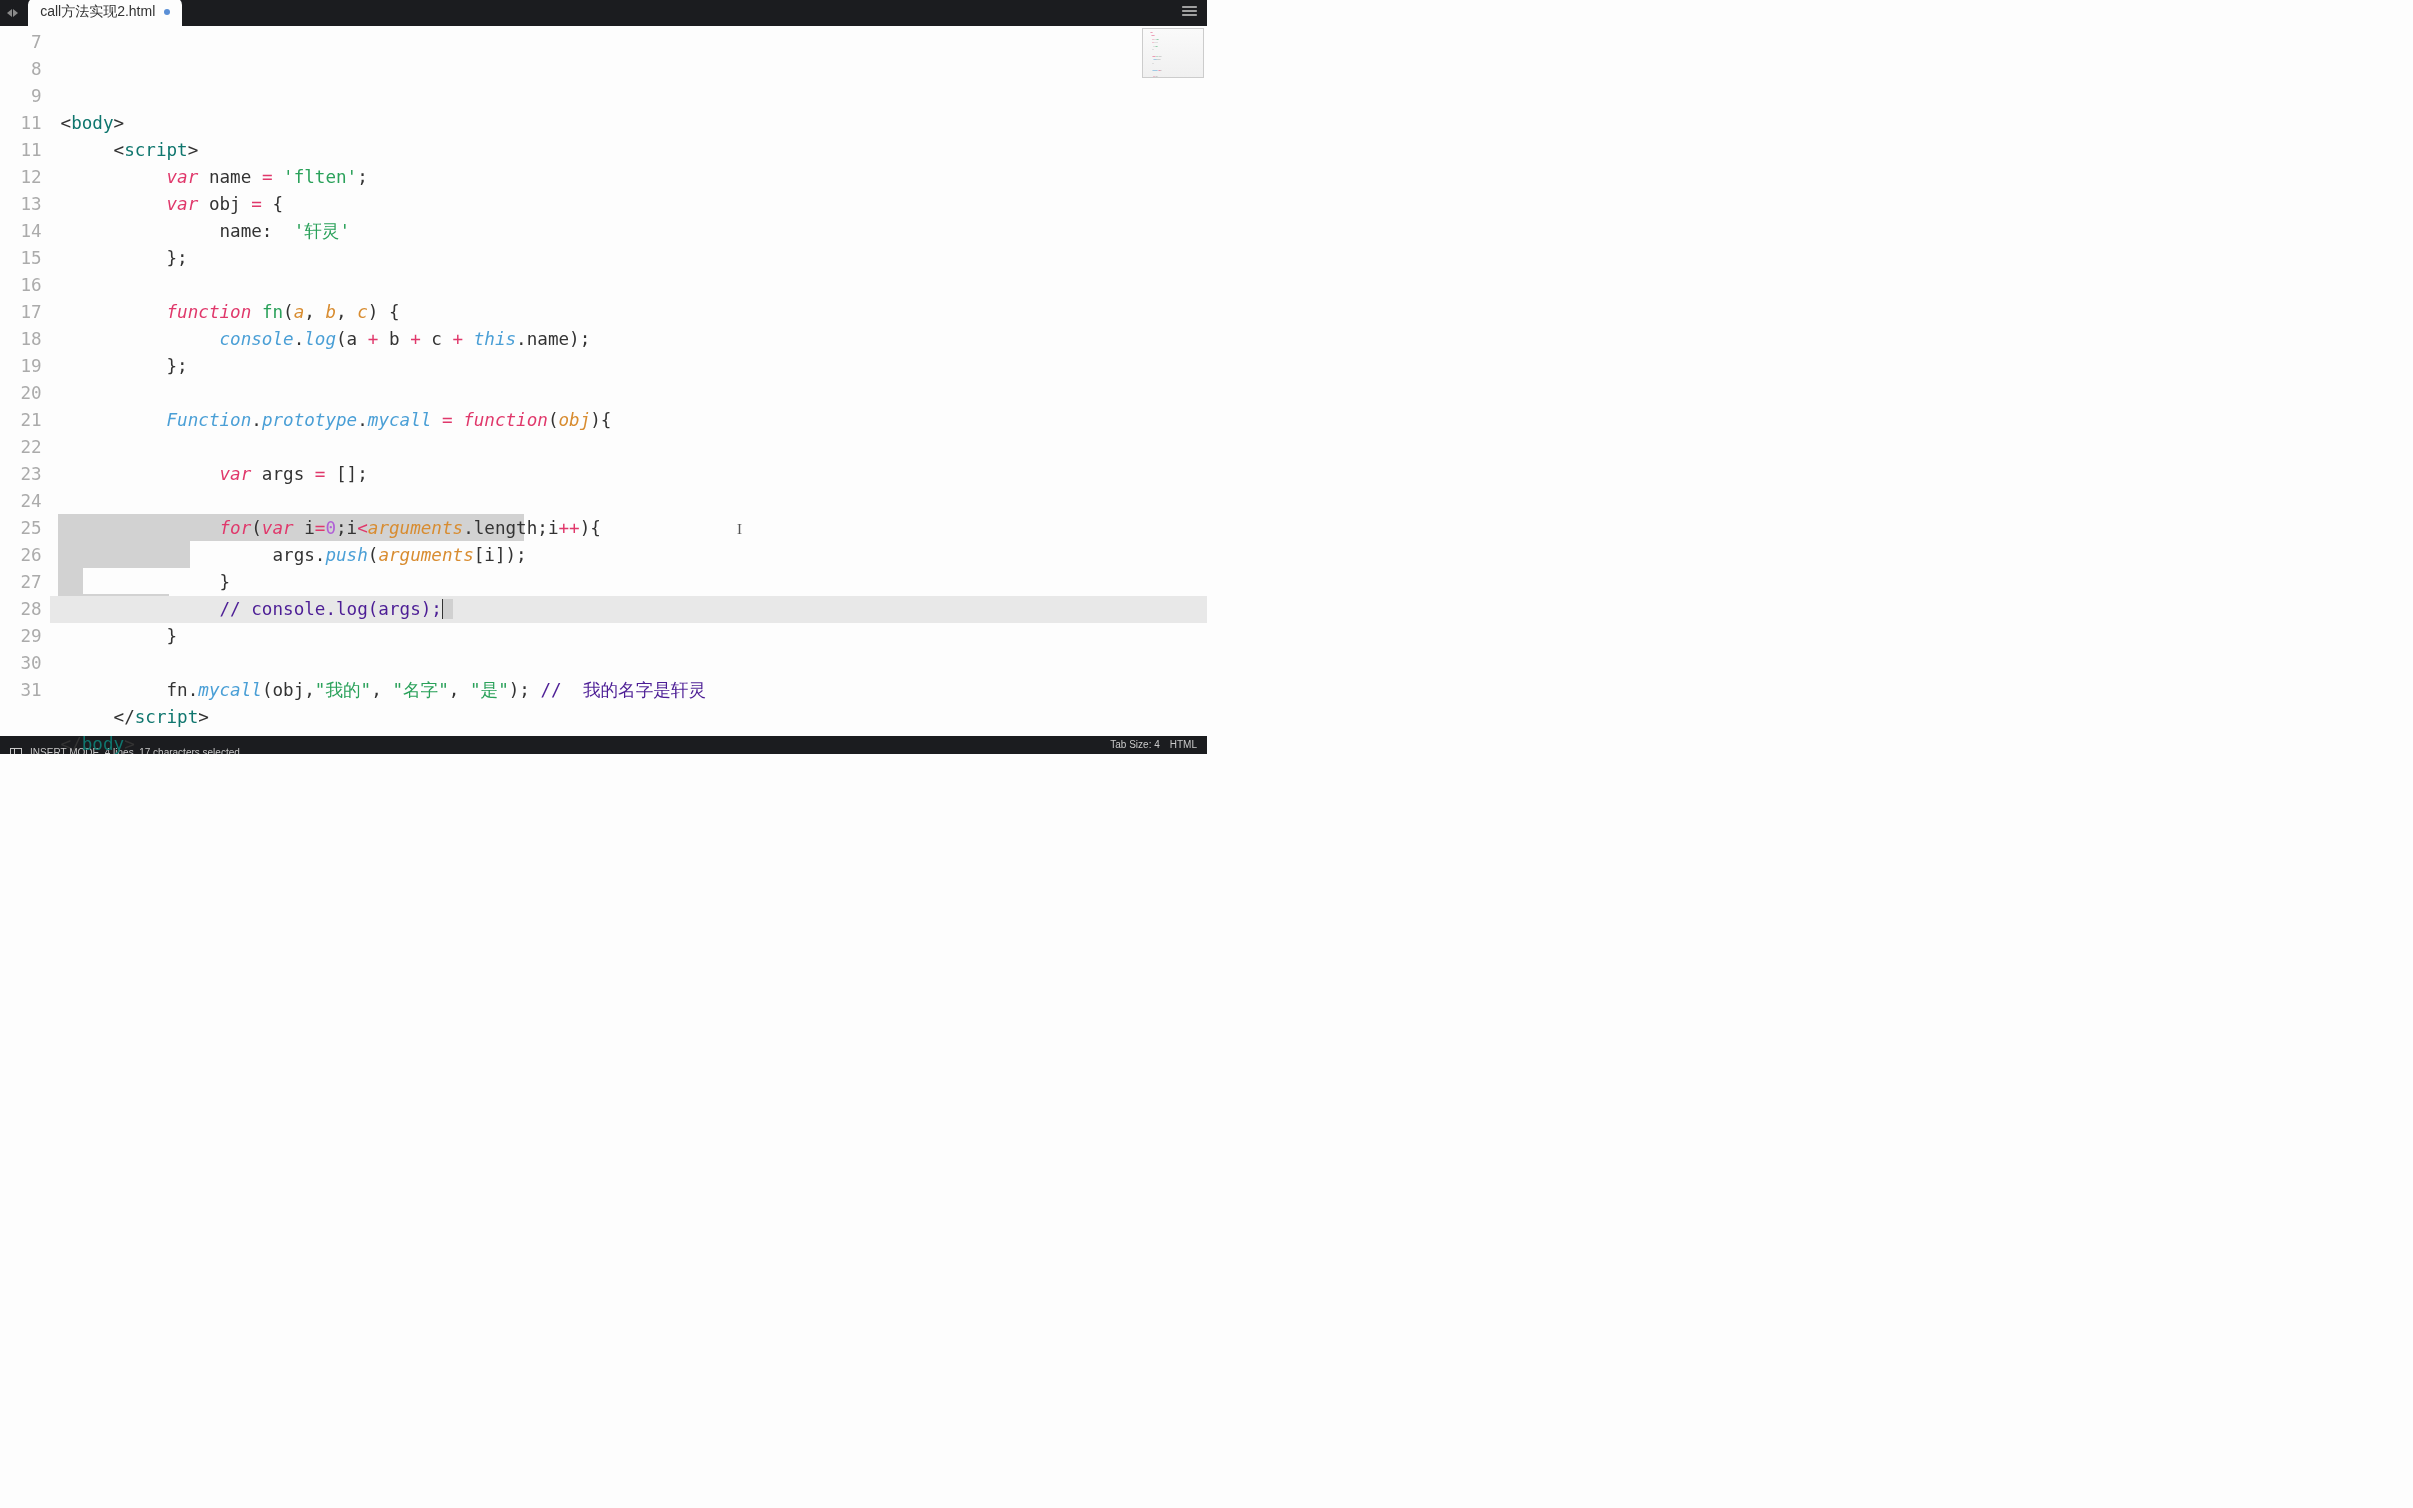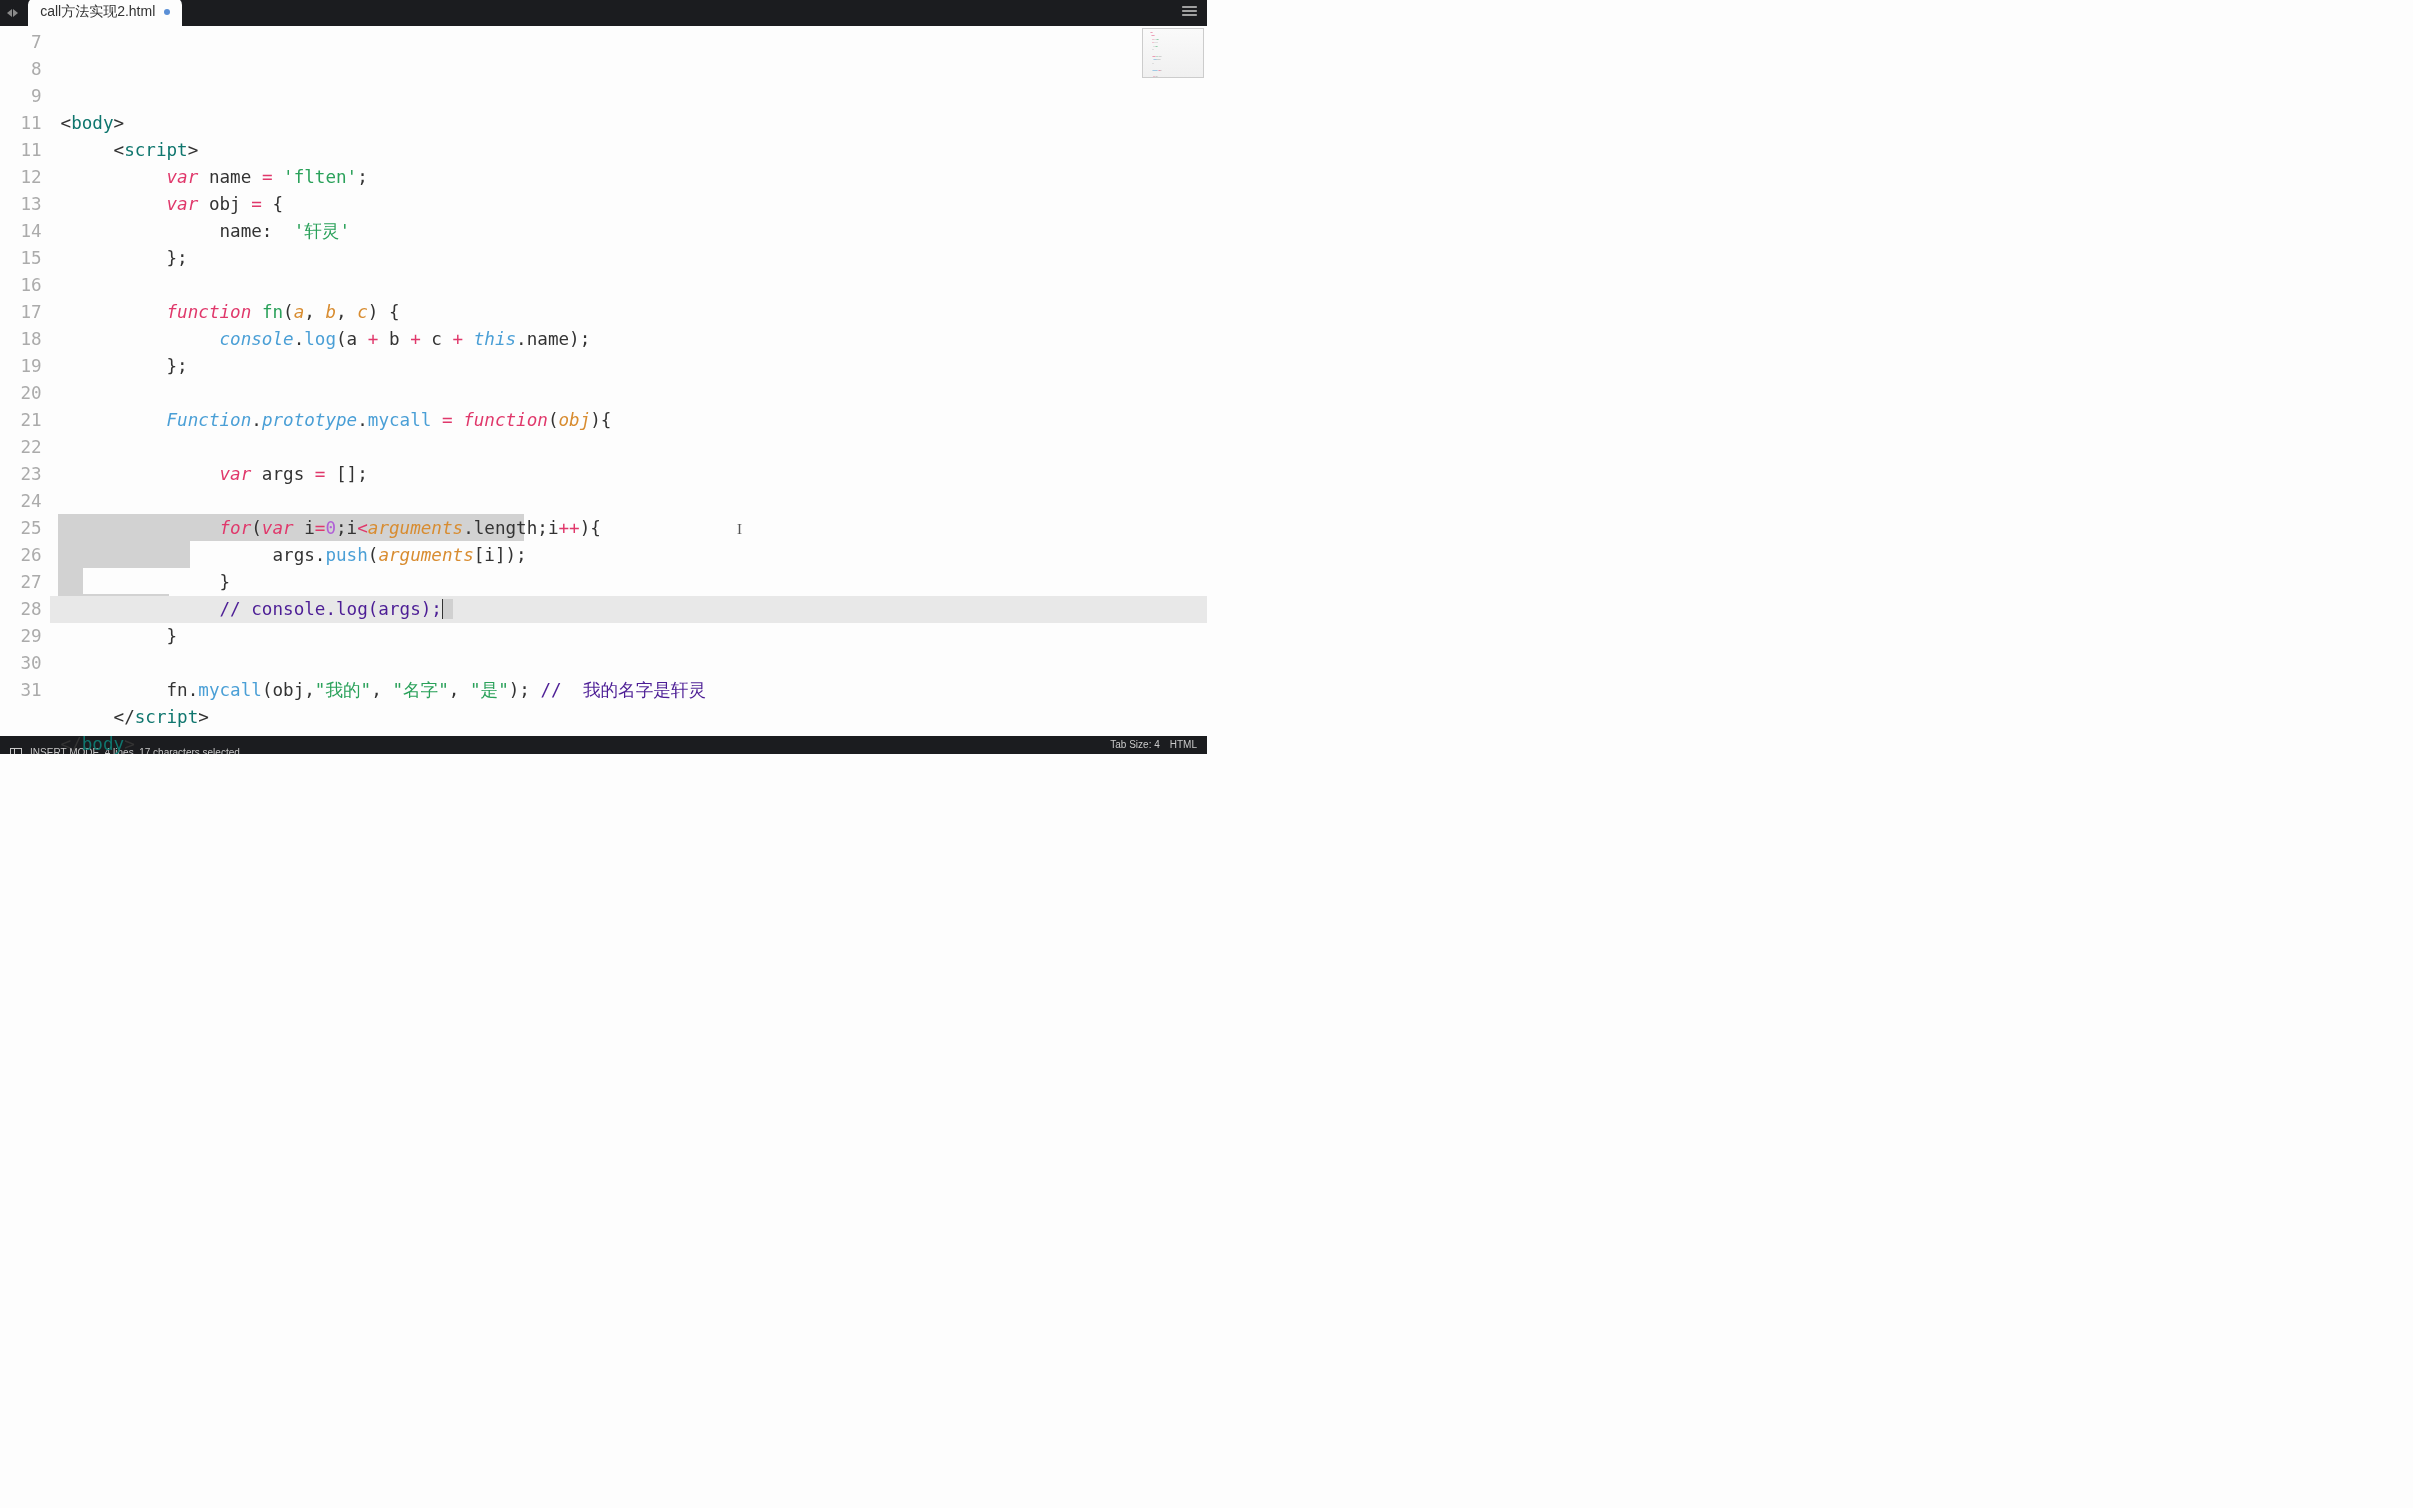--- a/index.html
+++ b/index.html
@@ -120,21 +120,21 @@
 .line > span { position: relative; z-index: 1; }
 
 
 .punct { color: #333; }
 .tag-ang { color: #333; }
 .tag-name { color: #0f766e; }
 .kw { color: #e0386b; font-style: italic; }
 .var { color: #333; }
 .op { color: #e0386b; }
 .str { color: #2aa15a; }
-.fn-call { color: #4a9fd6; }
+.fn-call { color: #4a9fd6; font-style: italic; }
 .fn-name { color: #2aa15a; }
 .num { color: #b05fd6; }
 .param { color: #d88c30; font-style: italic; }
 .const { color: #4a9fd6; font-style: italic; }
 .builtin { color: #4a9fd6; font-style: italic; }
 .comment { color: #4c1d95; }
 
 
 .caret {
   display: inline-block;

